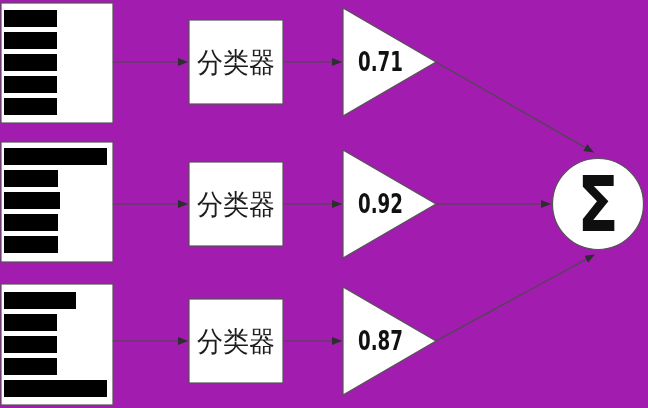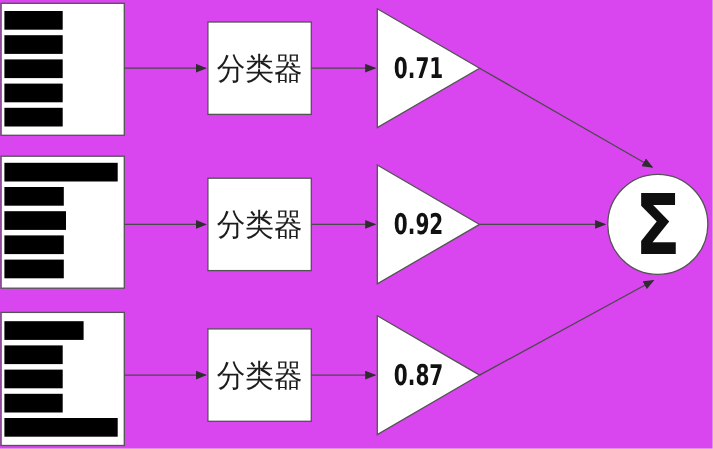--- a/index.html
+++ b/index.html
@@ -1,20 +1,20 @@
 <!DOCTYPE html>
 <html><head>
 <meta charset="utf-8">
 <style>
   html, body { margin: 0; padding: 0; background: #ffffff; }
   .canvas-wrap {
     position: relative;
     width: 648px;
     height: 408px;
-    background: #d946ef;
+    background: #a21caf;
     overflow: hidden;
     font-family: "DejaVu Sans", sans-serif;
   }
   svg { display: block; }
   .box { fill: #ffffff; stroke: #545454; stroke-width: 1.2; }
   .tri { fill: #ffffff; stroke: #545454; stroke-width: 1.2; }
   .flow { stroke: #4a4a4a; stroke-width: 1.2; fill: none; }
   .weight-text {
     font-family: "DejaVu Sans", sans-serif;
     font-weight: bold;

